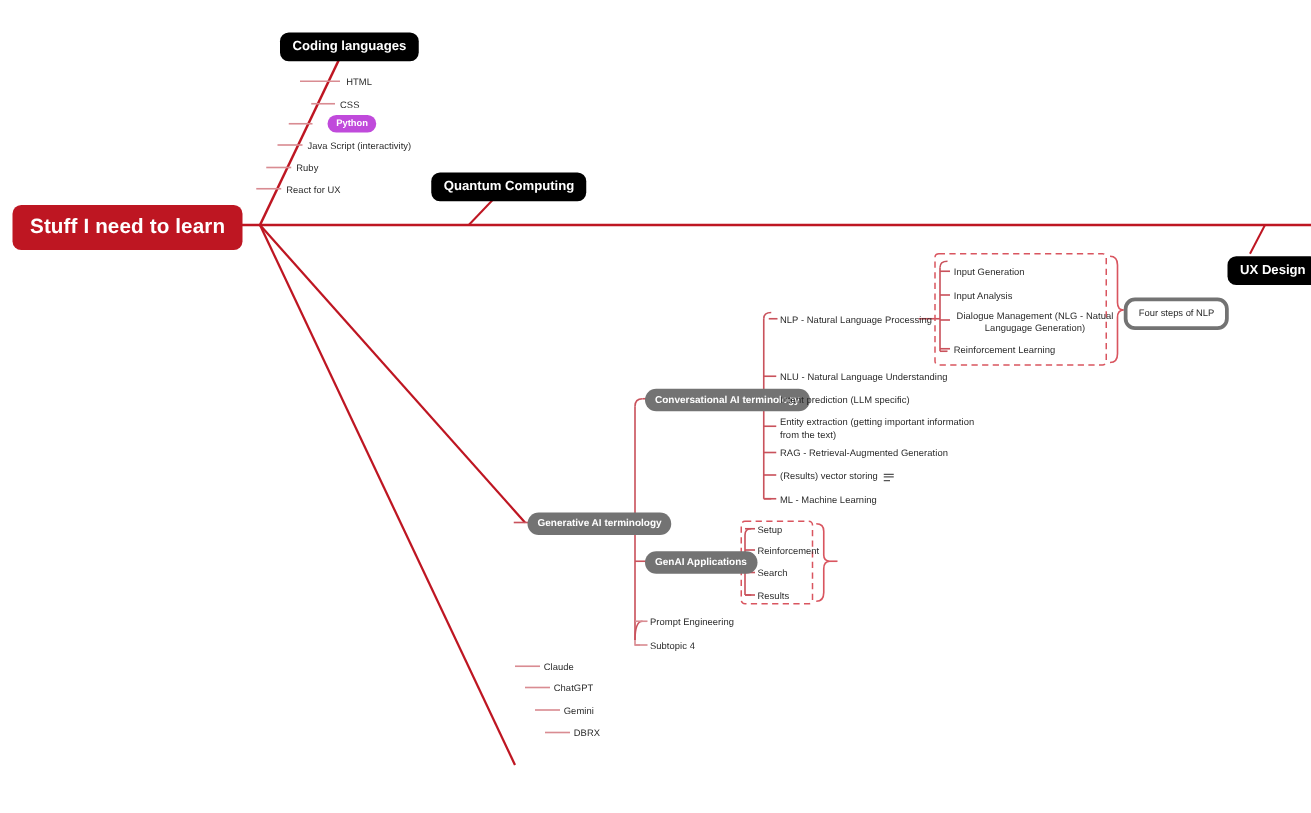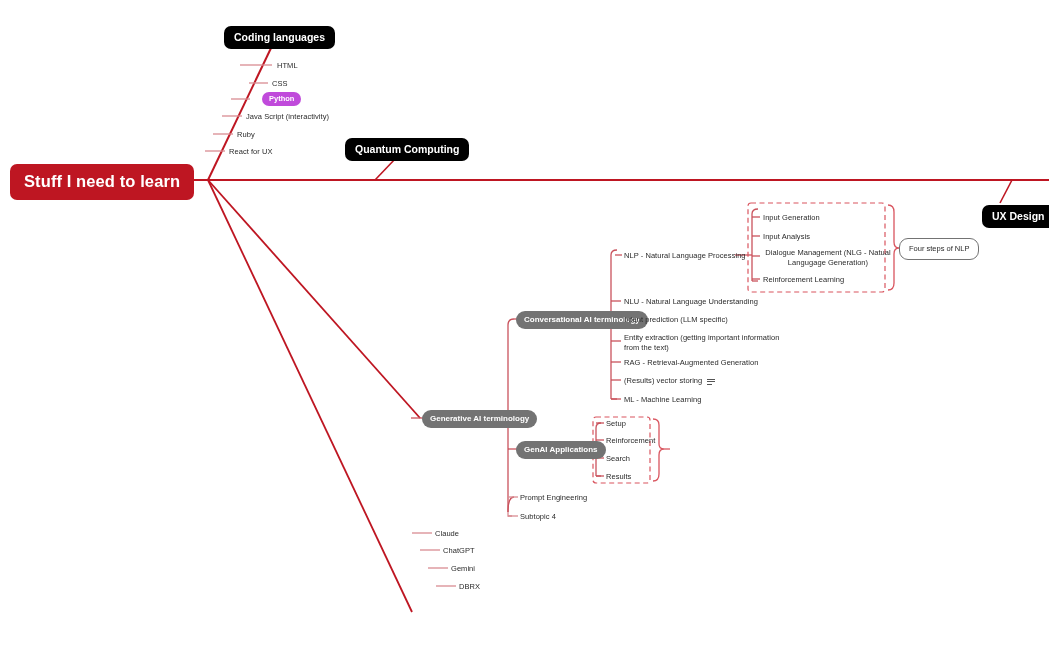--- a/index.html
+++ b/index.html
@@ -80,21 +80,21 @@
   .leaf.wide {
     white-space: normal;
     width: 160px;
   }
   .leaf.wide2 {
     white-space: normal;
     width: 130px;
   }
   
   .callout {
-    border: 1px solid #737373;
+    border: 3px solid #737373;
     border-radius: 9px;
     background: #ffffff;
     color: #2a2a2a;
     font-size: 7.5px;
     padding: 5px 9px;
     line-height: 1.35;
   }
   .callout.note {
     display: flex;
     align-items: center;

